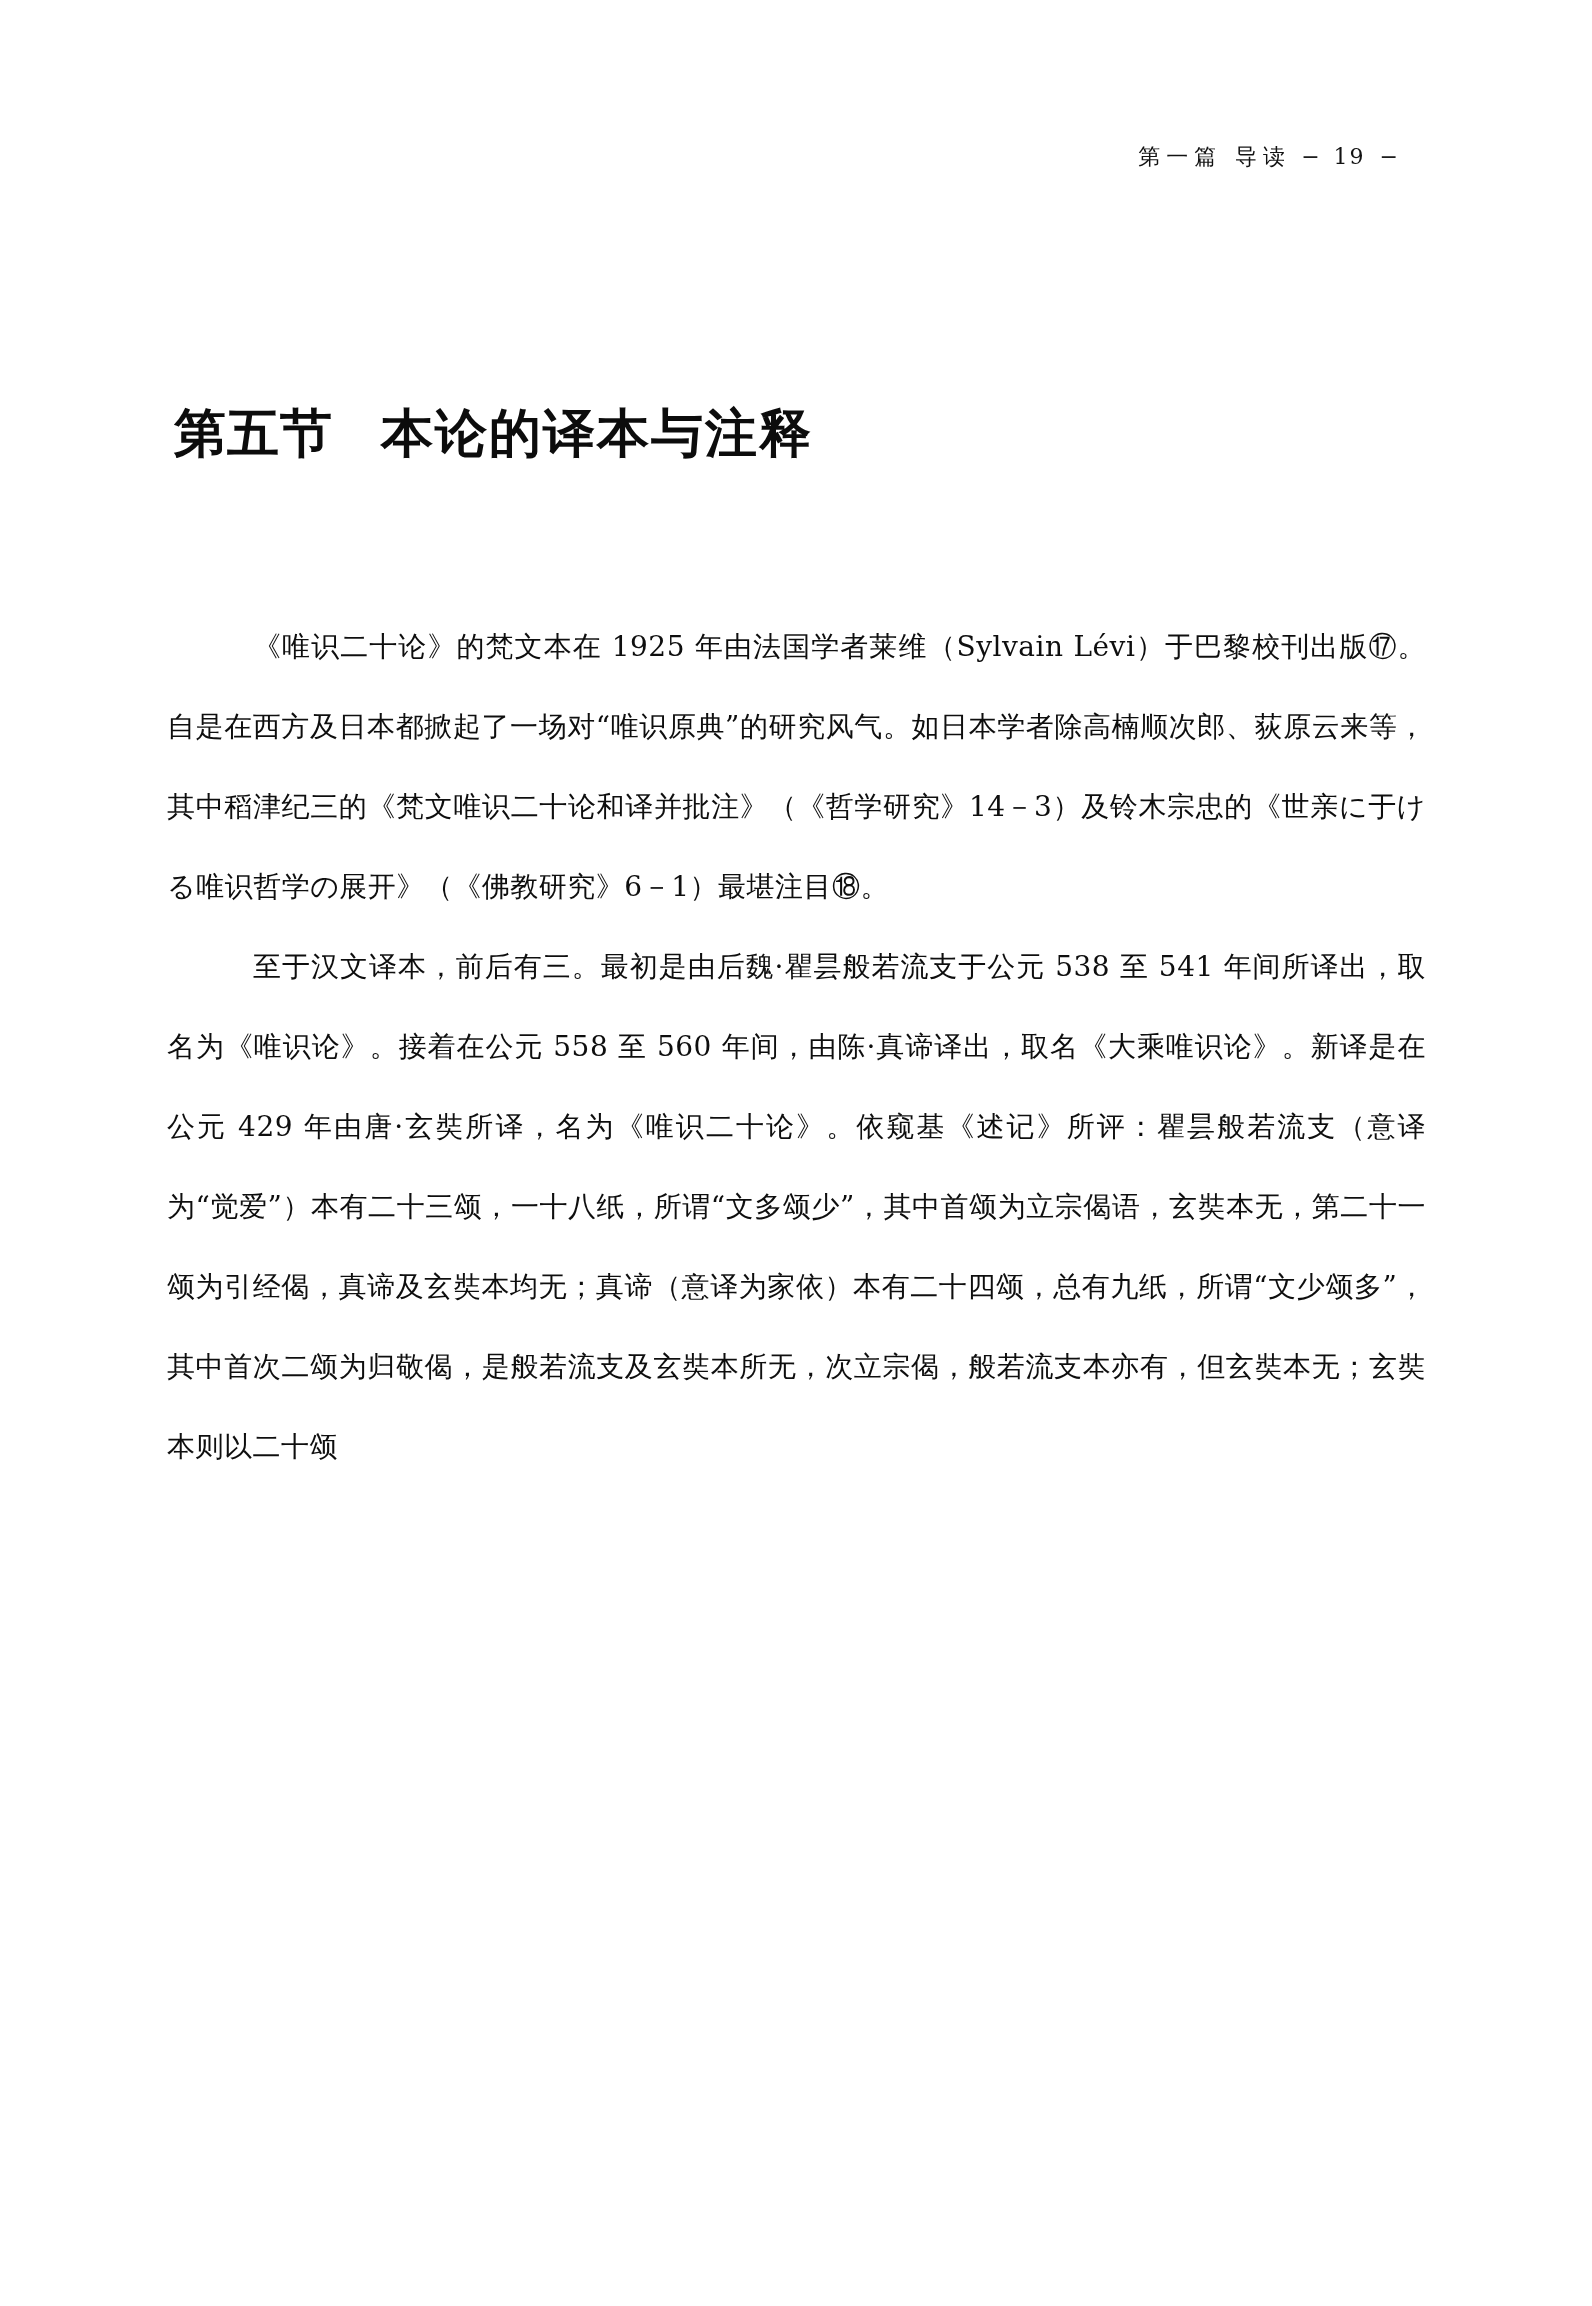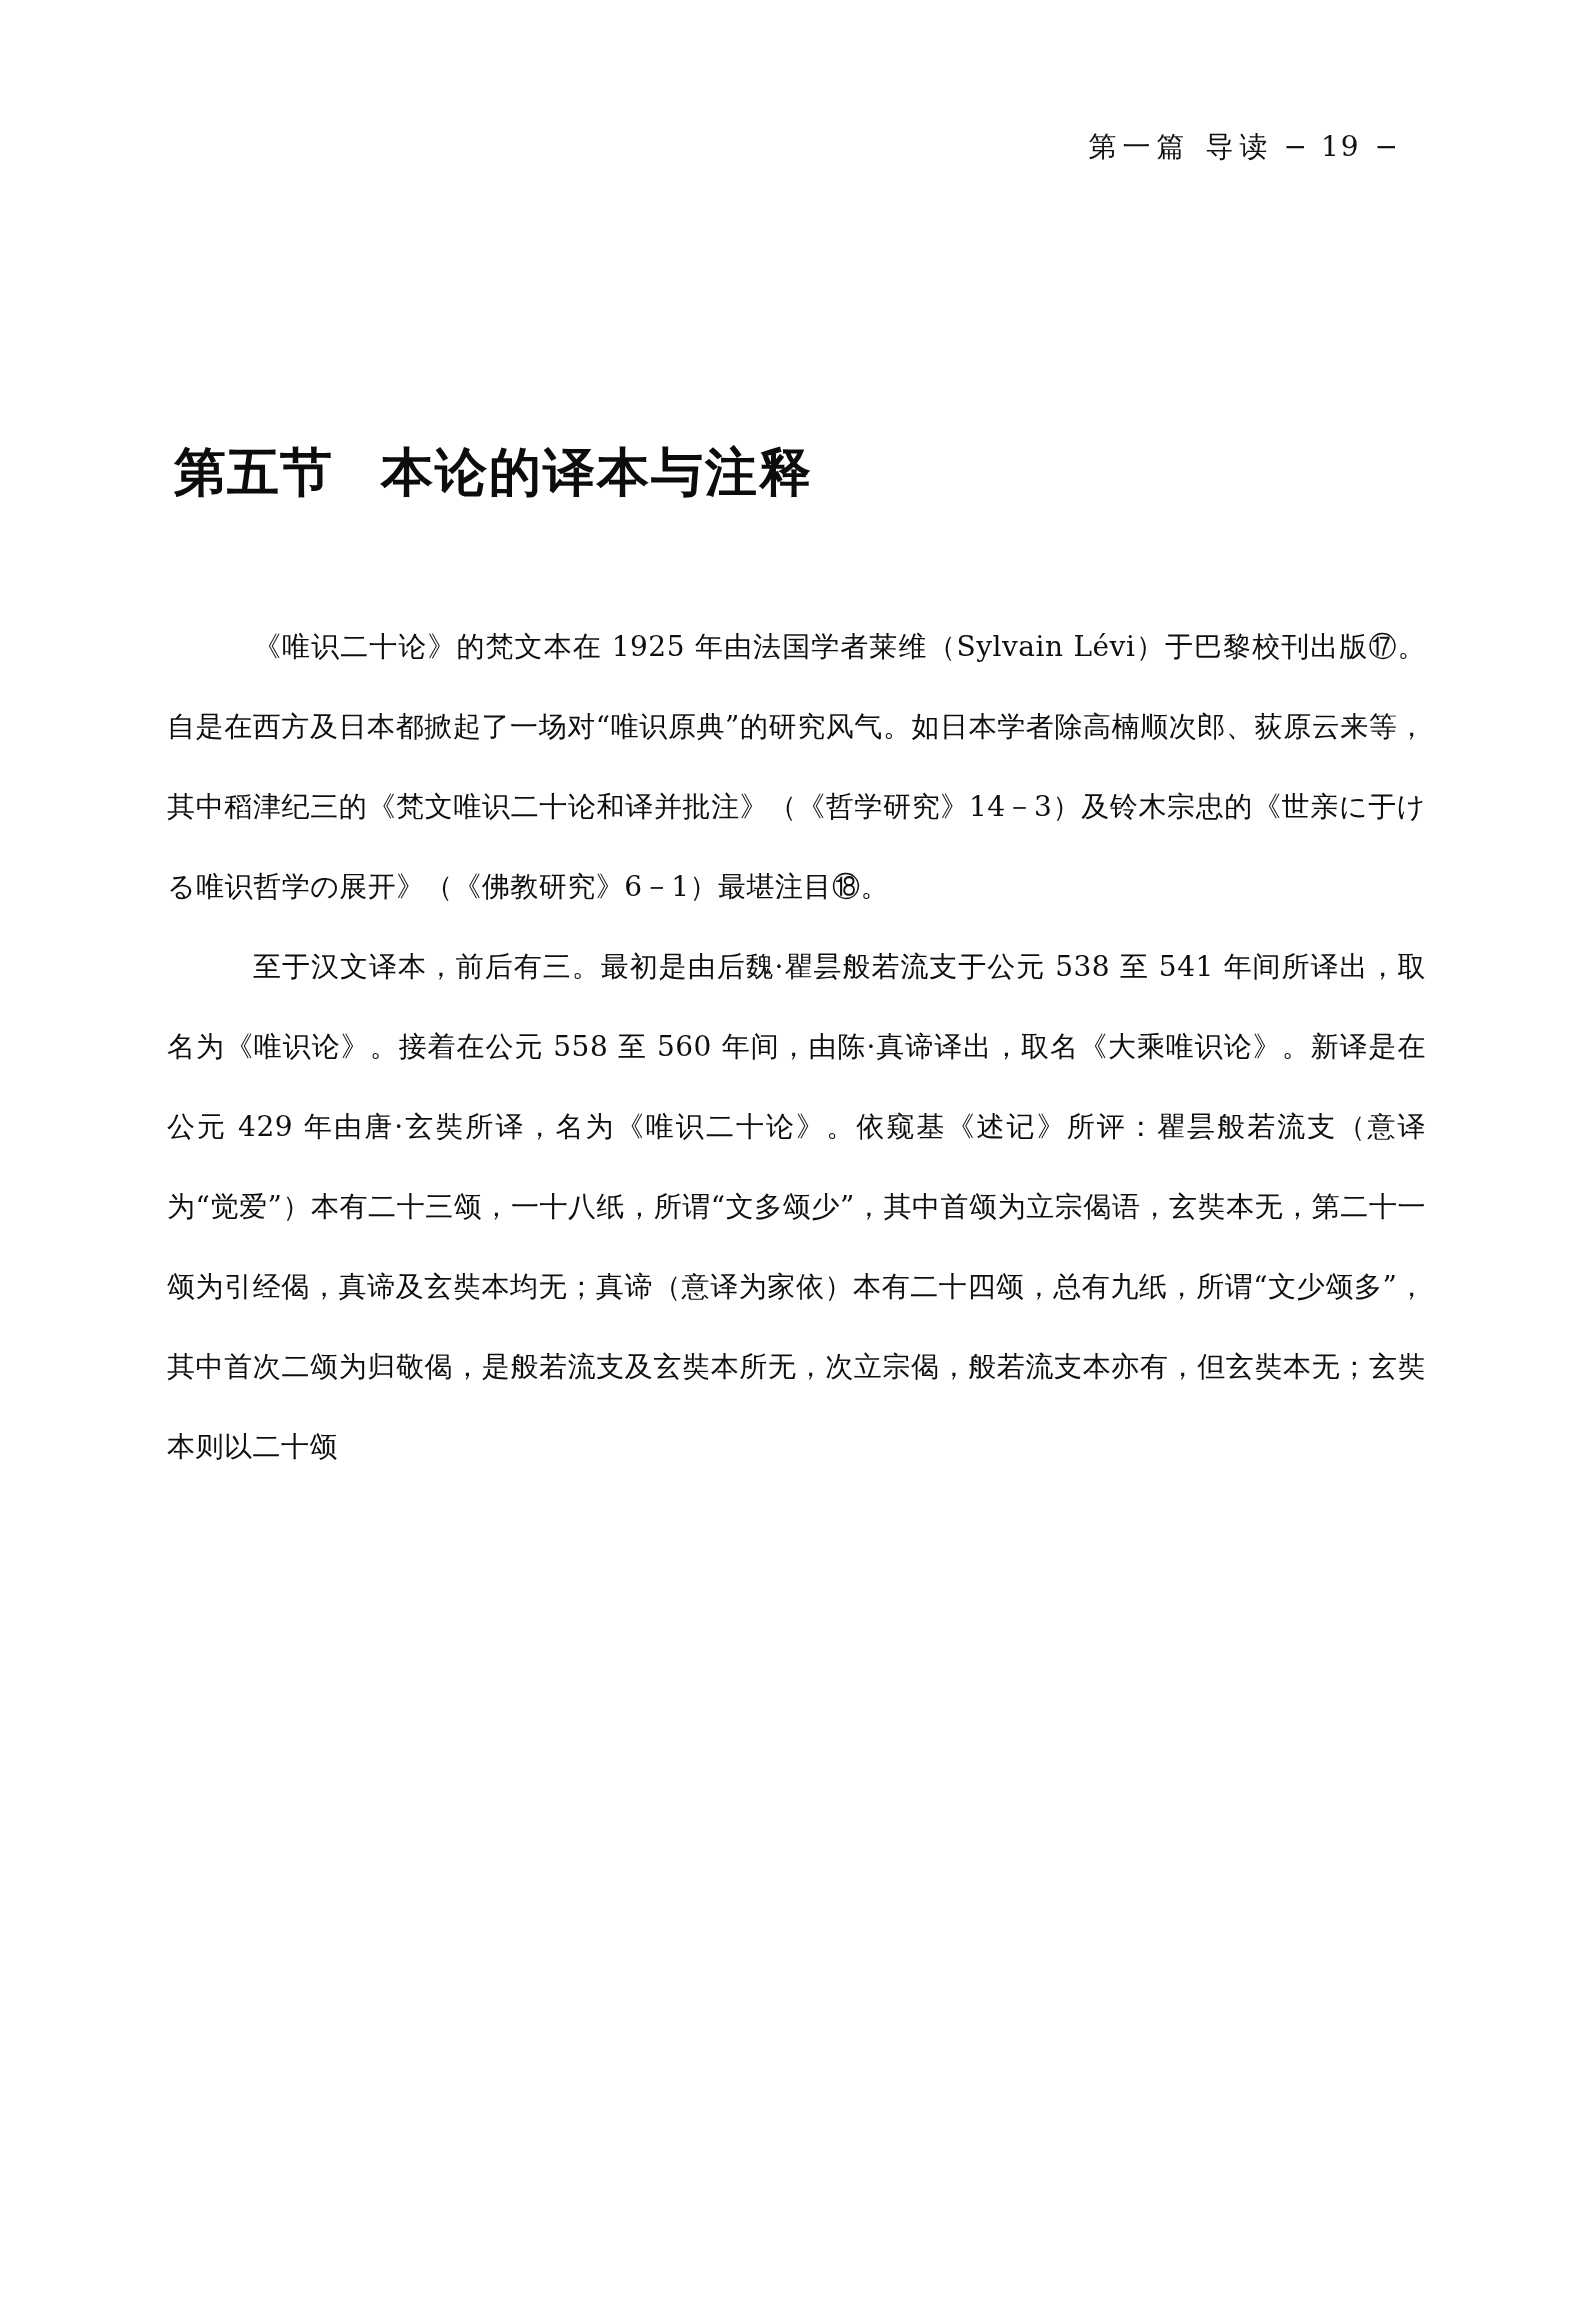--- a/index.html
+++ b/index.html
@@ -18,43 +18,43 @@
   .page {
     position: absolute;
     left: 0;
     top: 0;
     width: 1592px;
     height: 2306px;
     background: #ffffff;
   }
   .header {
     position: absolute;
-    top: 128px;
+    top: 142px;
     right: 184px;
-    font-size: 28px;
+    font-size: 22px;
     letter-spacing: 2px;
     color: #121212;
     white-space: nowrap;
     font-family: "DejaVu Serif", "Liberation Serif", serif;
   }
   .header .hdr-title {
     letter-spacing: 6px;
   }
   .header .hdr-dash {
     padding: 0 10px;
     letter-spacing: 0;
   }
   .header .hdr-page {
     padding: 0 4px;
     font-family: "DejaVu Serif", "Liberation Serif", serif;
   }
   .section-title {
     position: absolute;
     left: 174px;
-    top: 403px;
+    top: 364px;
     font-size: 52px;
     font-weight: bold;
     letter-spacing: 2px;
     color: #0c0c0c;
     white-space: nowrap;
   }
   .section-title .st-num {
     letter-spacing: 1px;
   }
   .section-title .st-gap {

